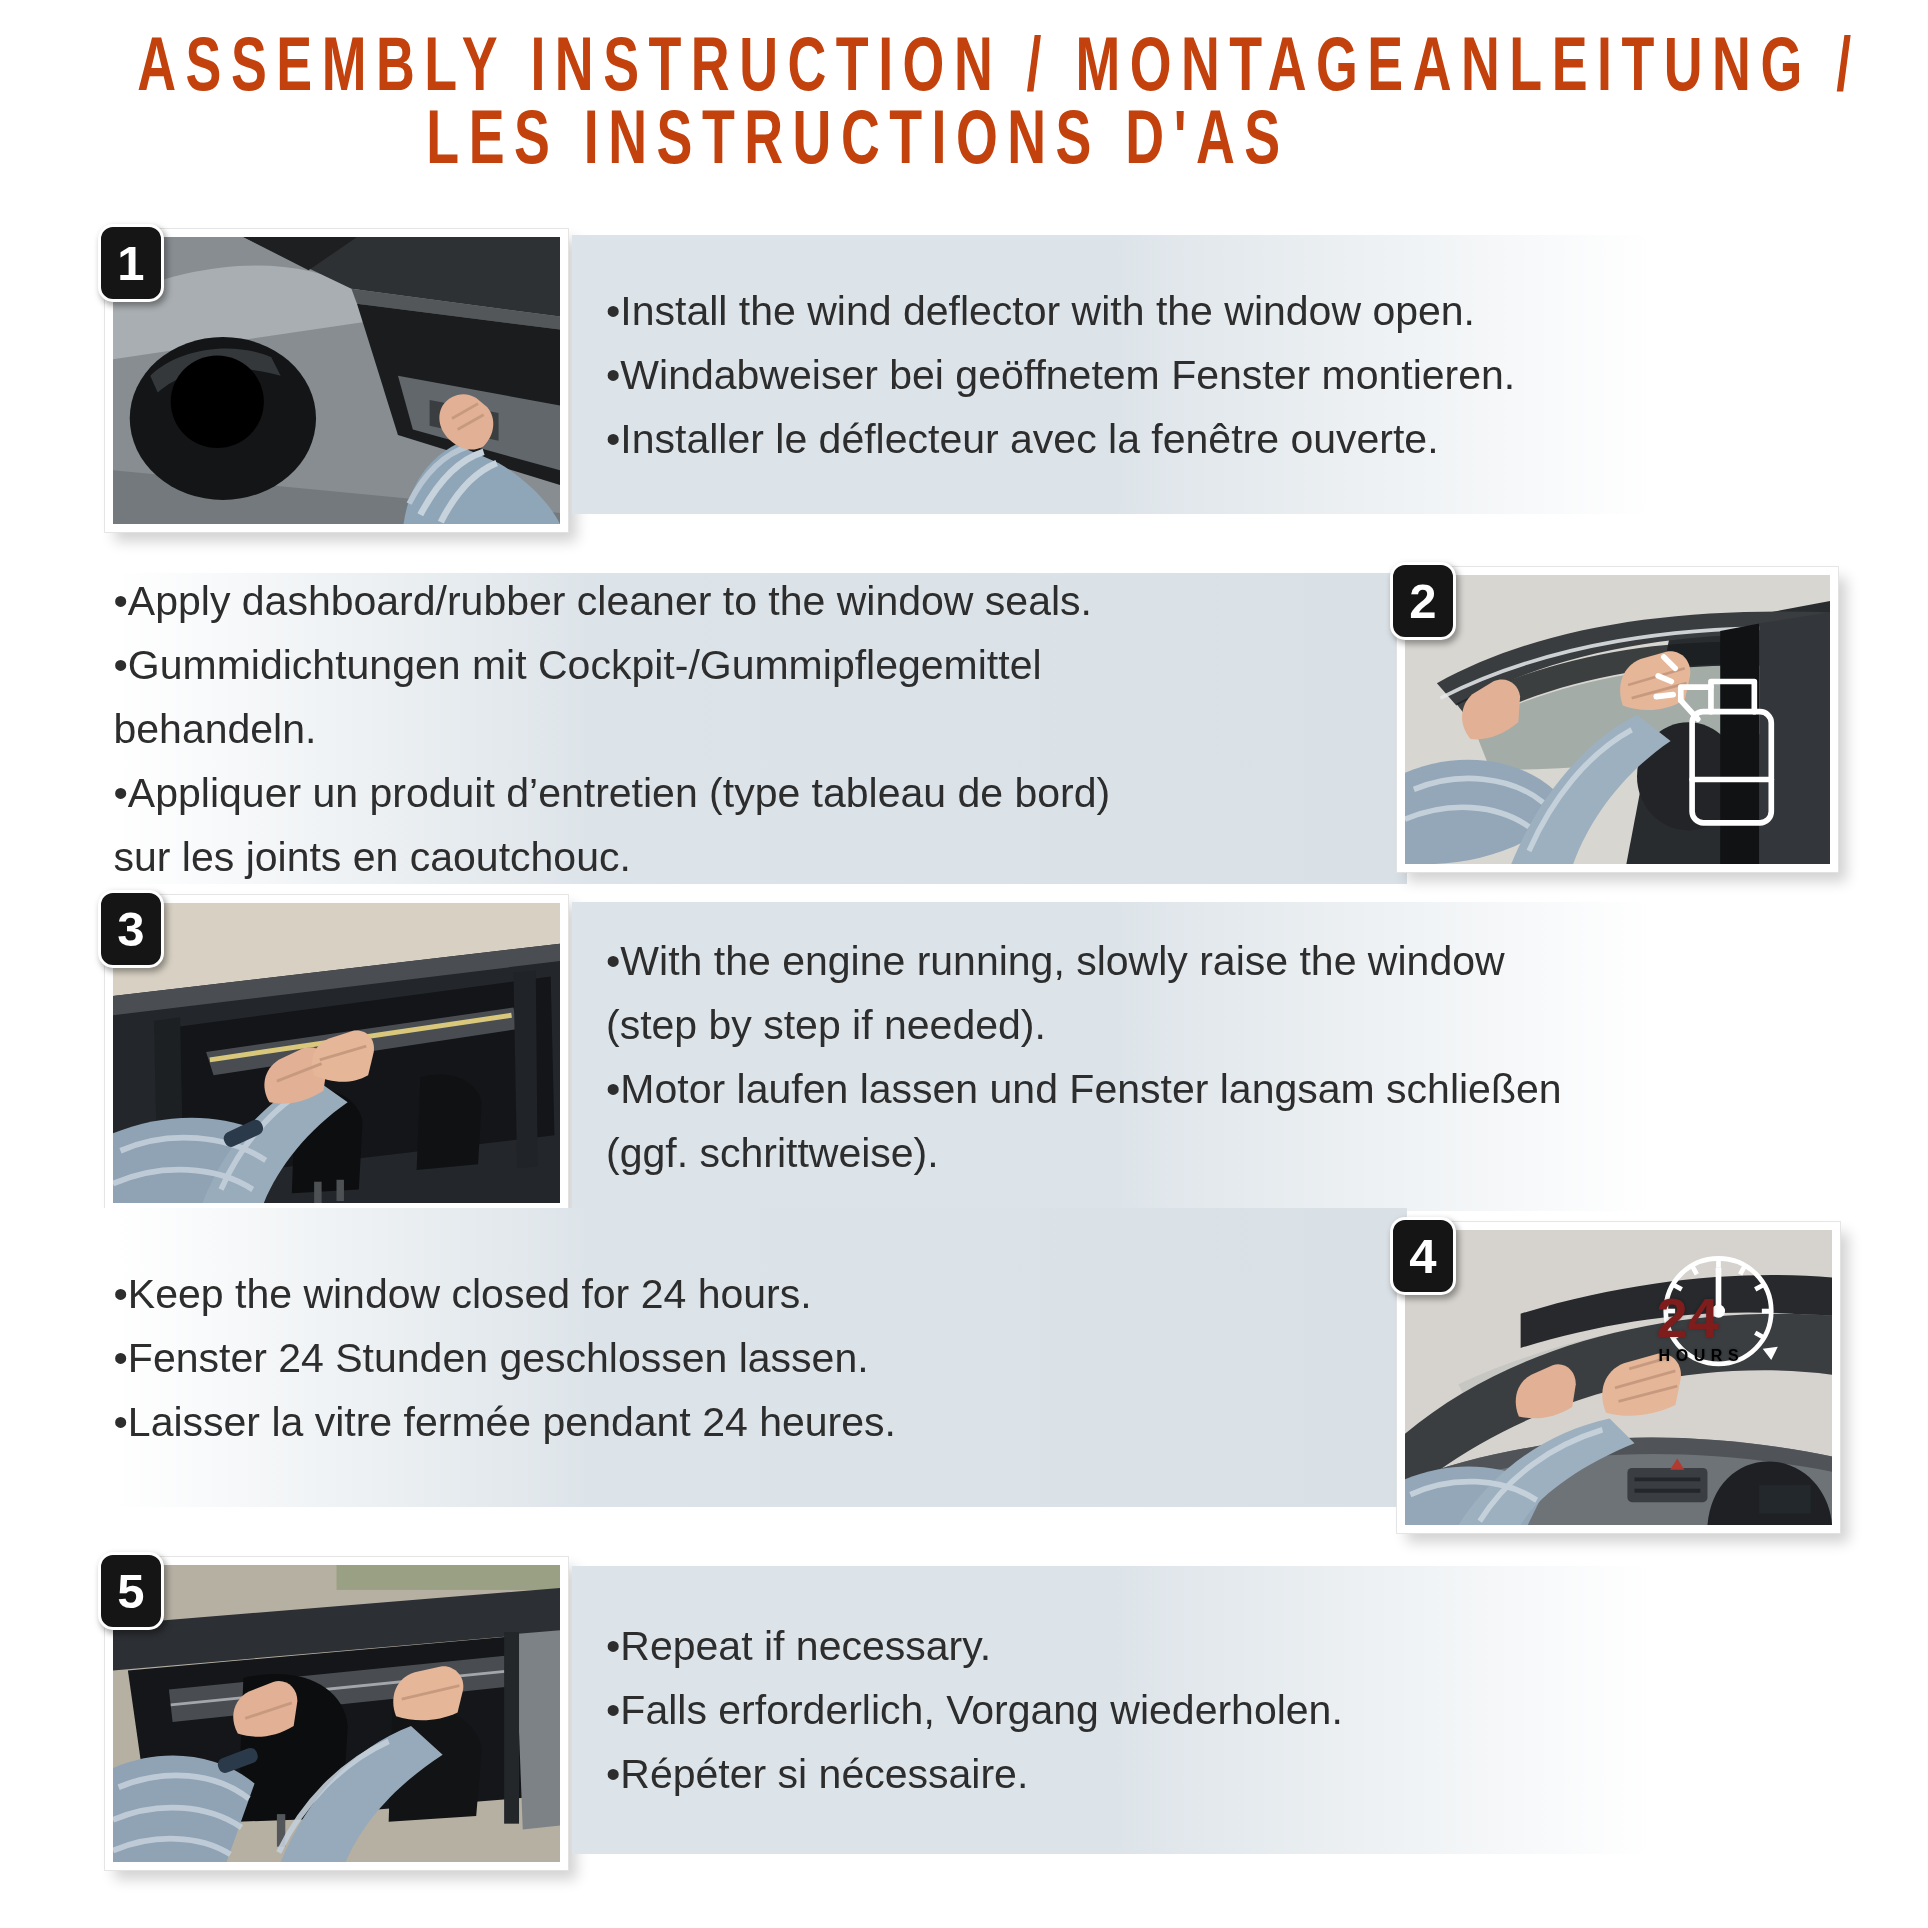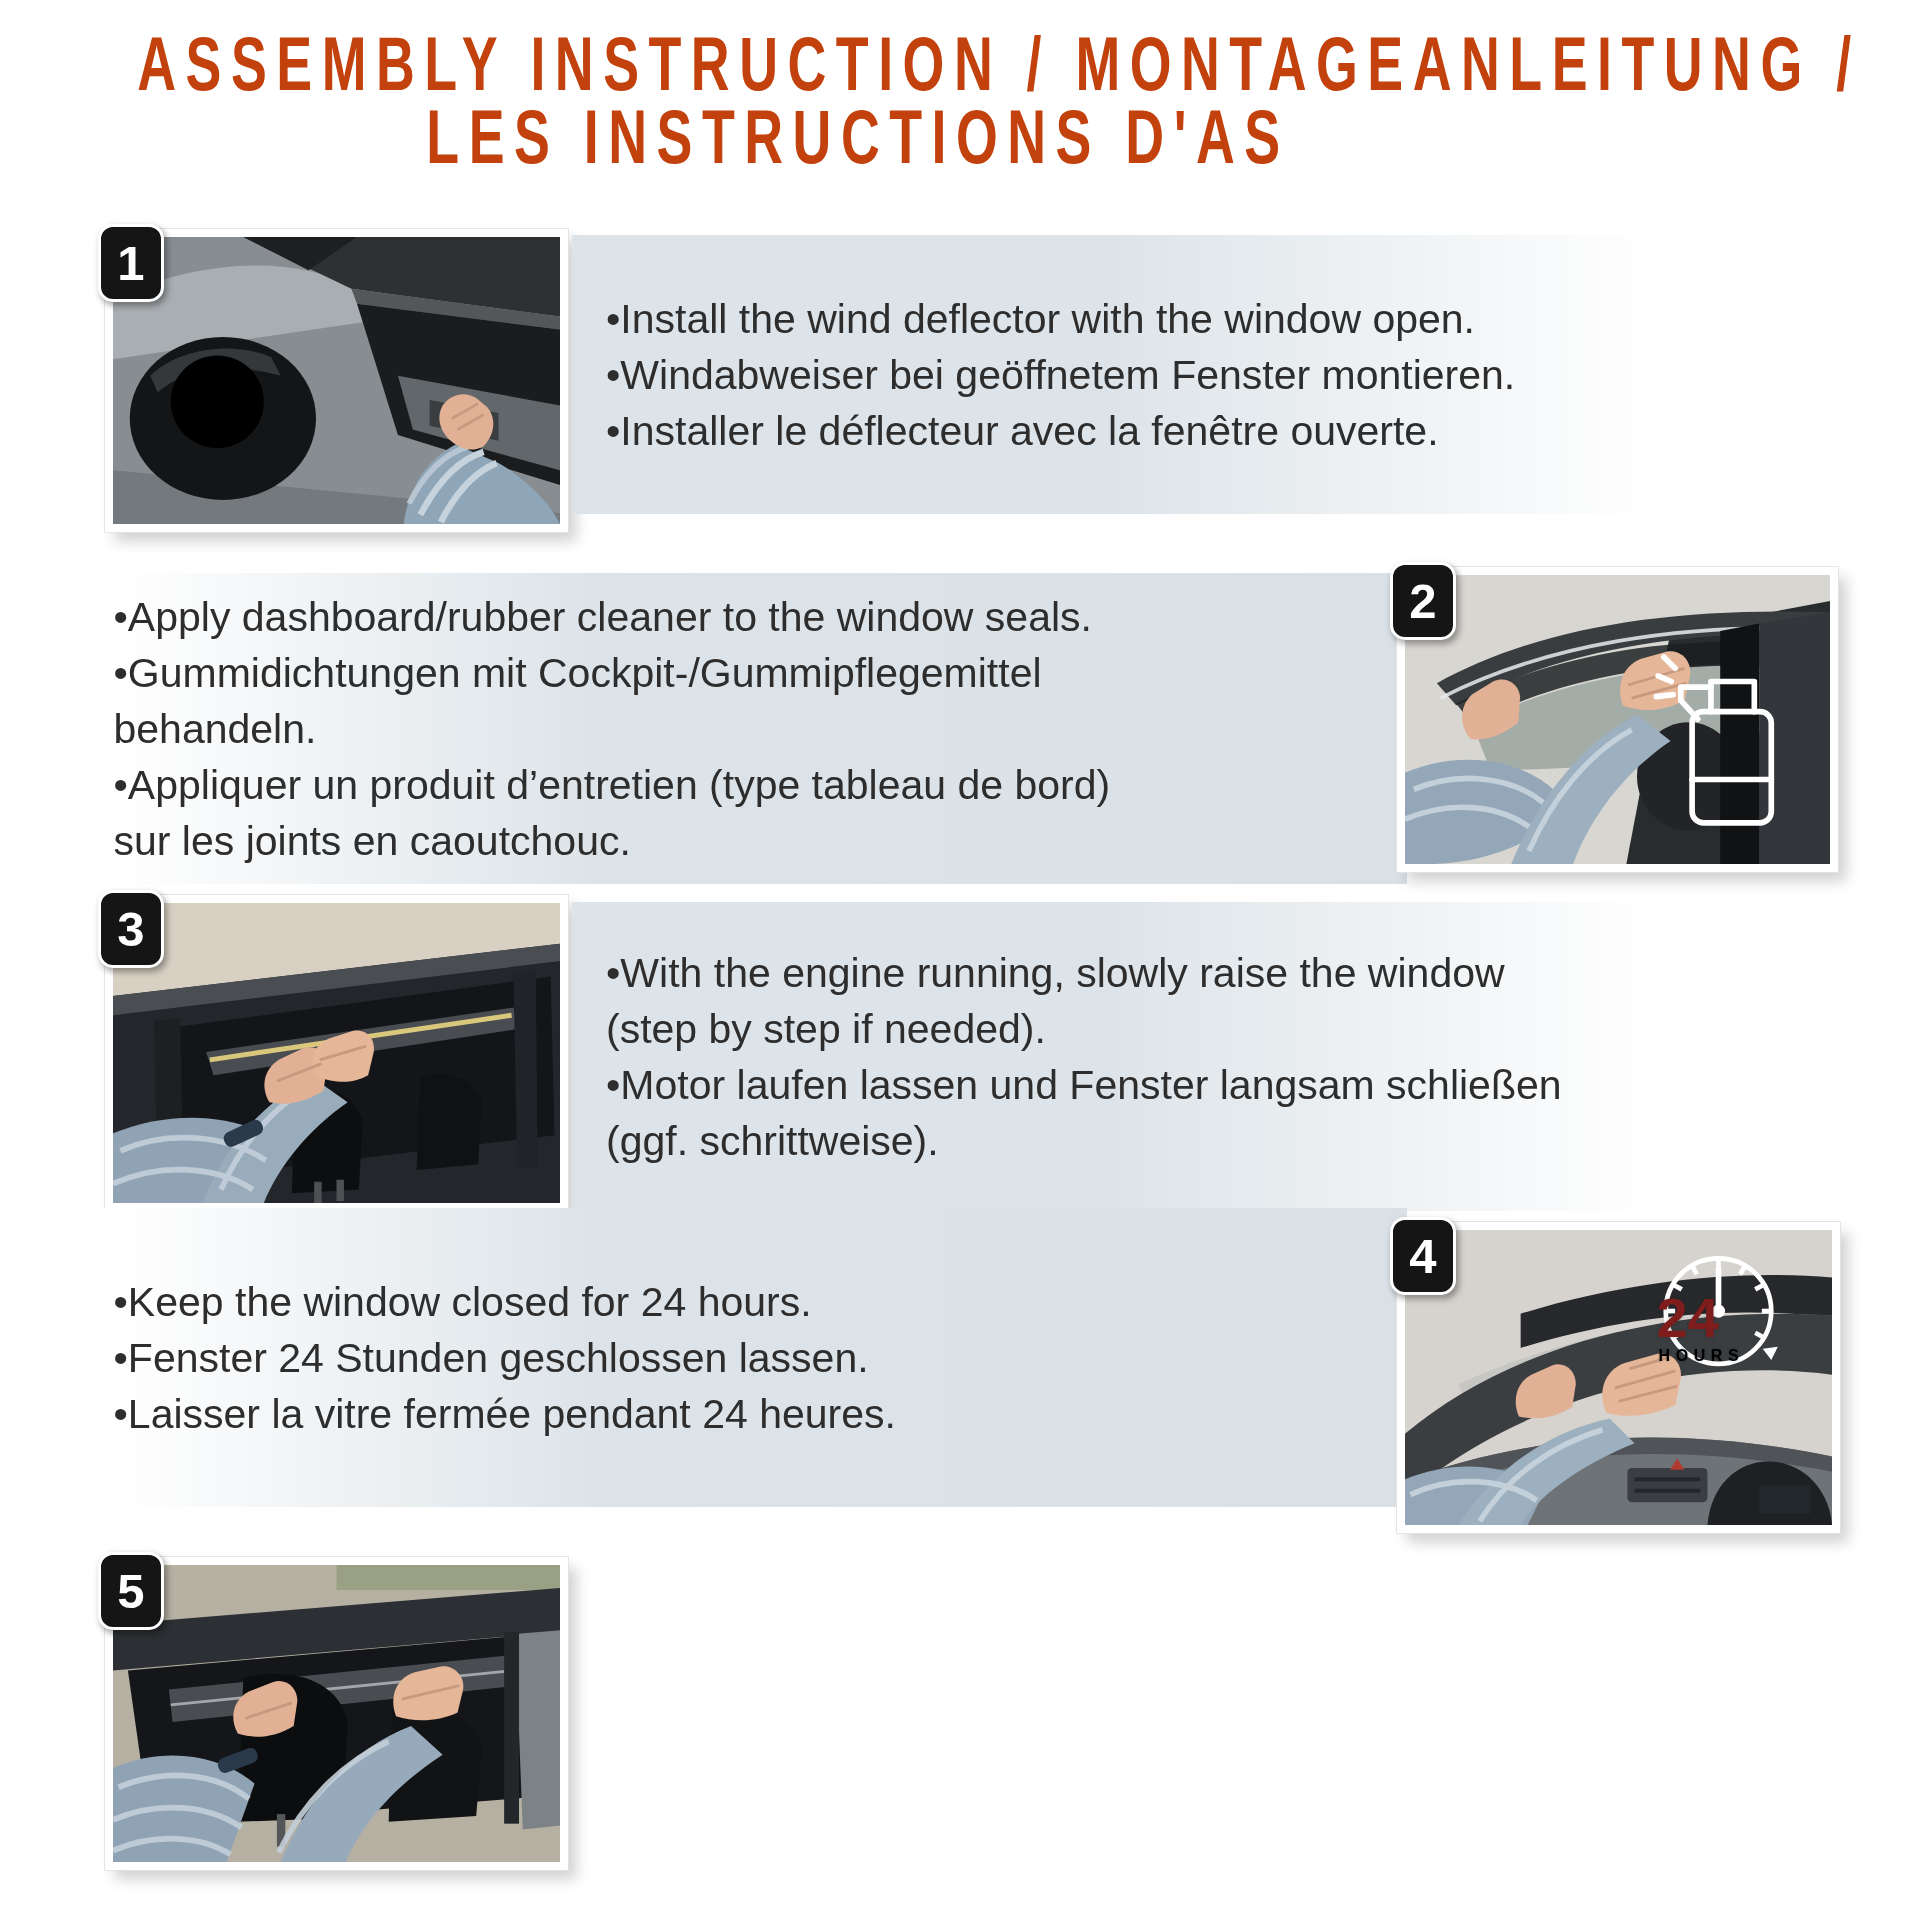--- a/index.html
+++ b/index.html
@@ -9,21 +9,21 @@
   }
   
   .title{position:absolute;top:28px;left:0;width:1716px;text-align:center;color:#c2410c;}
   .title .t-line{
     display:block;font-weight:800;font-size:64px;line-height:73px;letter-spacing:11.3px;
     transform:scale(0.84,1.18);transform-origin:50% 50%;white-space:nowrap;
   }
   
   .panel{
     position:absolute;display:flex;flex-direction:column;justify-content:center;
-    color:#2d2d2d;box-sizing:border-box;
+    color:#2d2d2d;box-sizing:border-box;gap:8px;
   }
   .panel p{margin:0;font-size:41px;line-height:56px;font-weight:400;}
   .grad-right{background:linear-gradient(90deg,#dde4e9 0%,#dde4e9 45%,#ffffff 90%);}
   .grad-left{background:linear-gradient(90deg,#ffffff 2%,#dde4e9 38%,#dae1e6 100%);}
   .pad-a{padding-left:34px;padding-right:19px;}
   .pad-b{padding-left:24.5px;padding-right:19px;}
   
   .photo{
     position:absolute;background:#fff;border:8.5px solid #ffffff;box-sizing:border-box;
     box-shadow:0 0 0 0.9px #e3e3e3, 8.5px 10.4px 13px rgba(0,0,0,0.18);
@@ -253,16 +253,21 @@
       <path d="M6,232 C54,212 110,216 146,244 M0,266 C48,246 102,250 138,274 M0,298 C44,280 94,282 126,302 M178,300 C204,248 246,206 296,184" stroke="#c3cfd9" stroke-width="6" fill="none" opacity="0.9"></path>
       <rect x="112" y="196" width="44" height="16" rx="7" fill="#2b3a4a" transform="rotate(-20 134 204)"></rect>
       <path d="M134,176 C124,158 130,140 146,132 L172,122 C186,118 198,128 198,142 L194,168 C174,180 152,182 134,176 Z" fill="#e2b094"></path>
       <path d="M304,158 C296,138 304,118 324,112 L352,106 C366,104 378,116 376,130 L370,154 C348,164 324,164 304,158 Z" fill="#e6b698"></path>
       <path d="M142,160 L192,144 M310,140 L372,126" stroke="#c79a7f" stroke-width="3" fill="none"></path>
     </svg>
     <div class="badge">
       <span>5</span>
     </div>
   </figure>
+  <div class="panel grad-right pad-a s5-panel">
+    <p>•Repeat if necessary.</p>
+    <p>•Falls erforderlich, Vorgang wiederholen.</p>
+    <p>•Répéter si nécessaire.</p>
+  </div>
 
 
 </div>
 
 
 </body></html>

